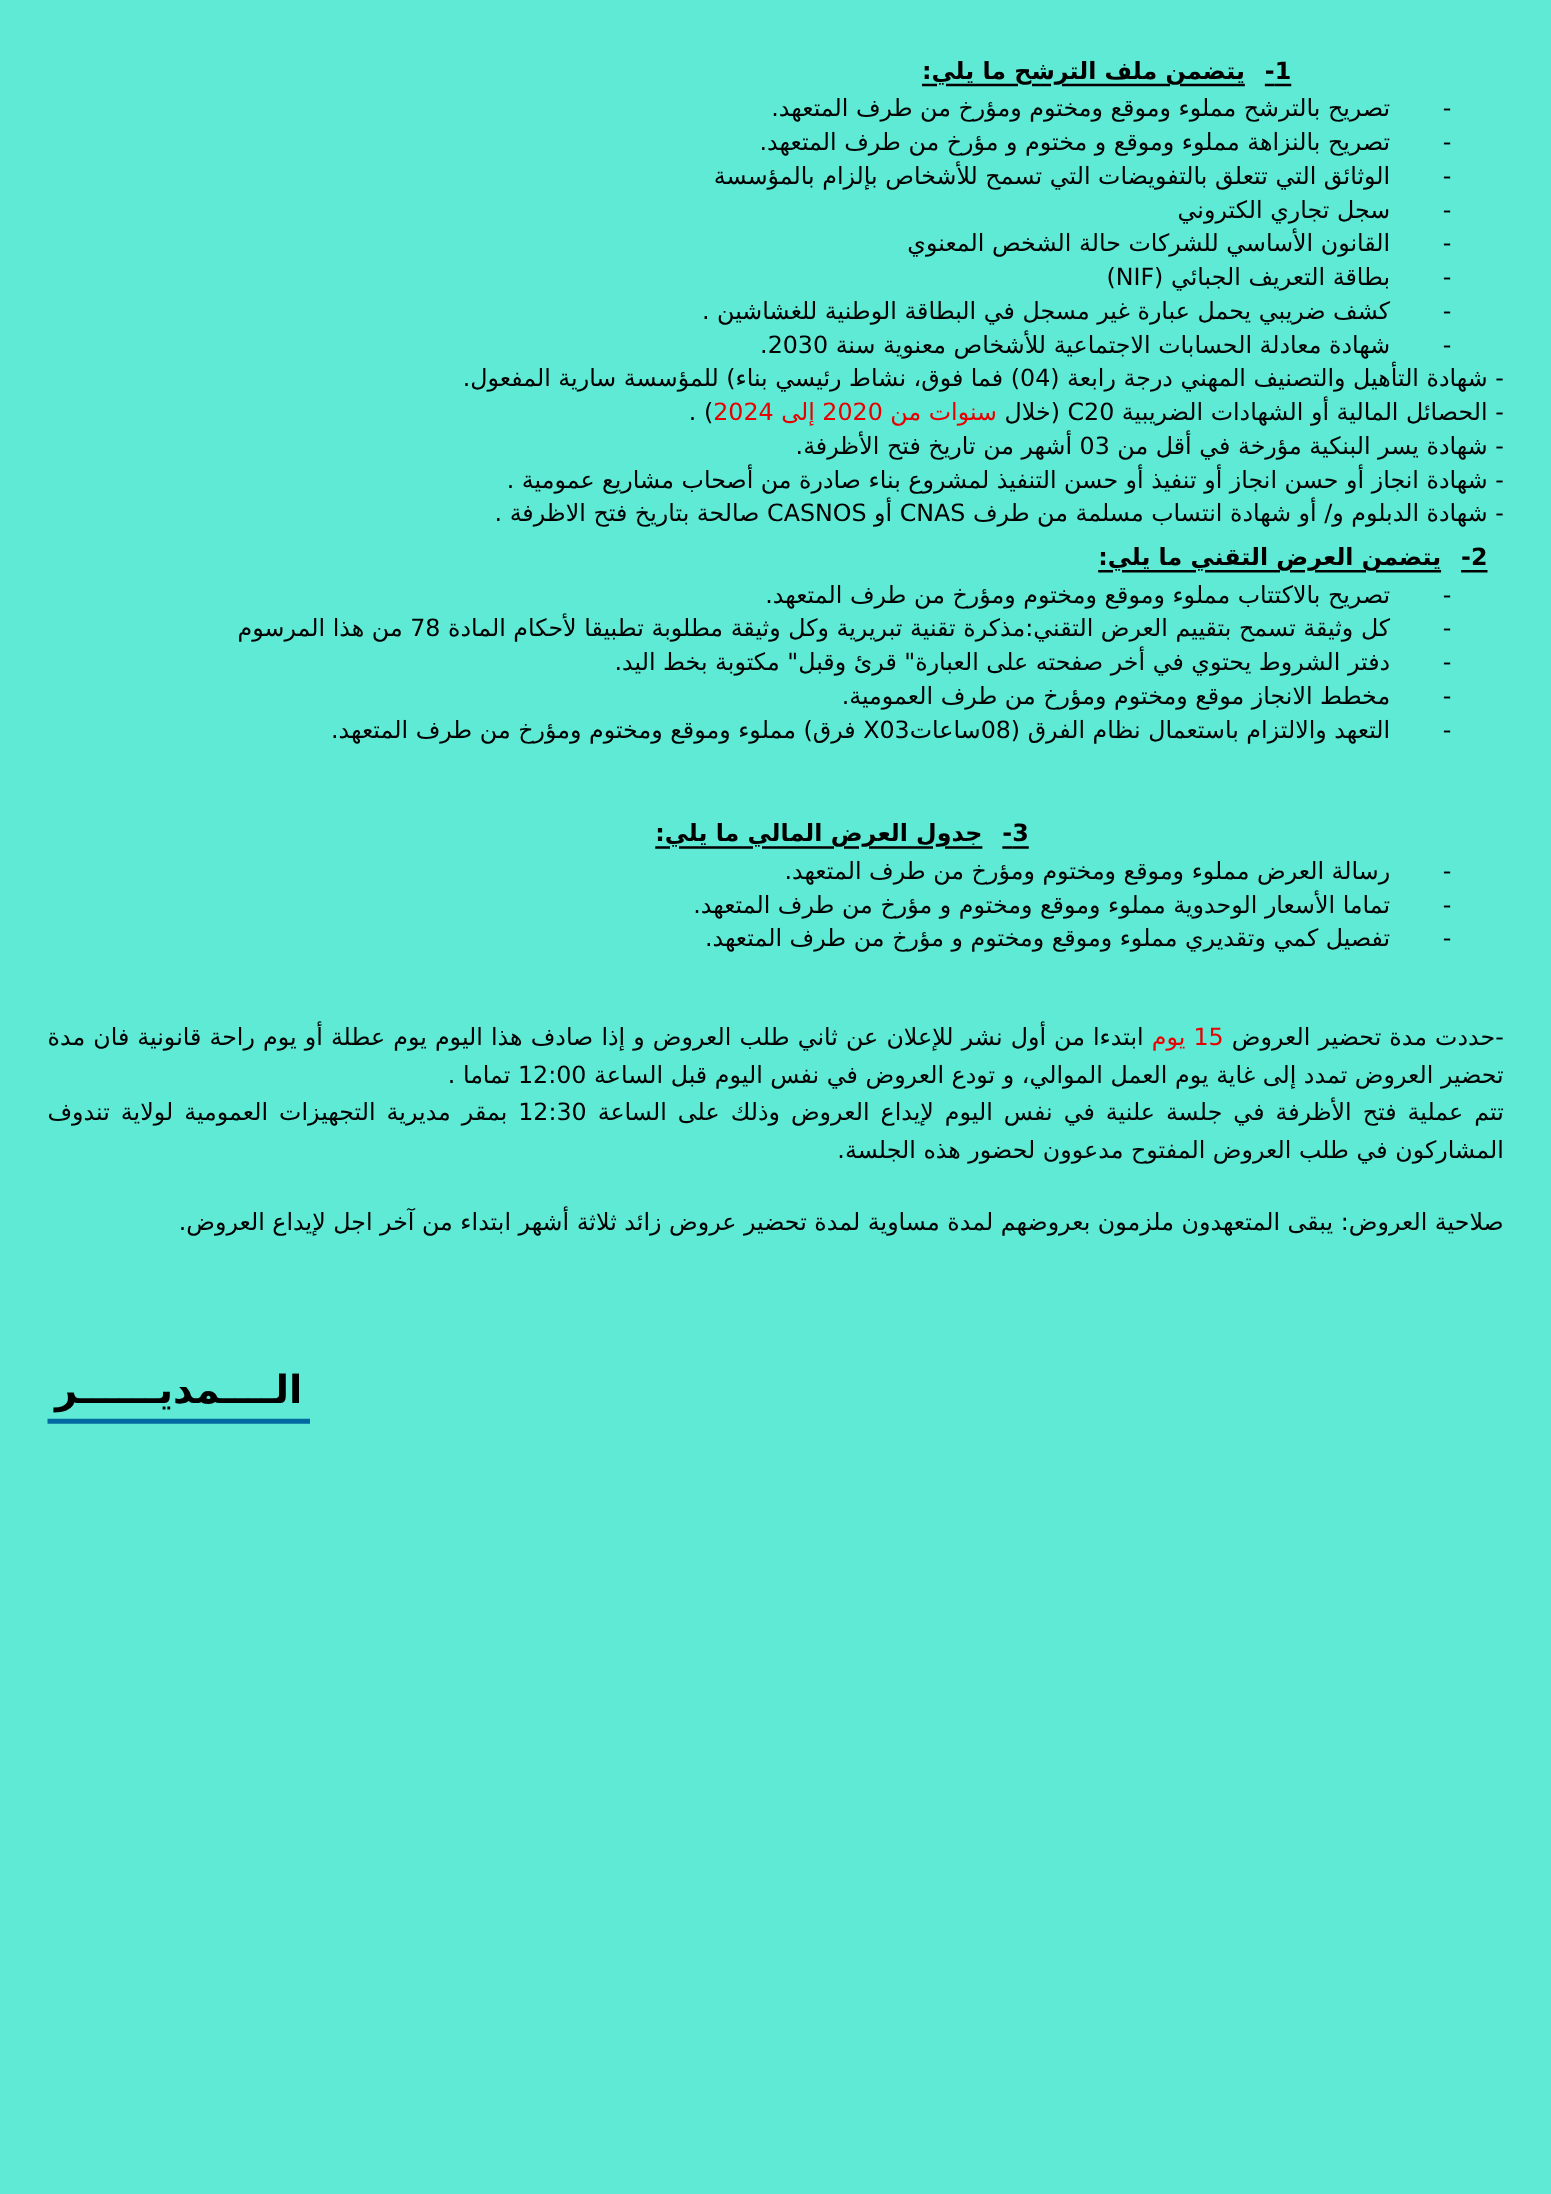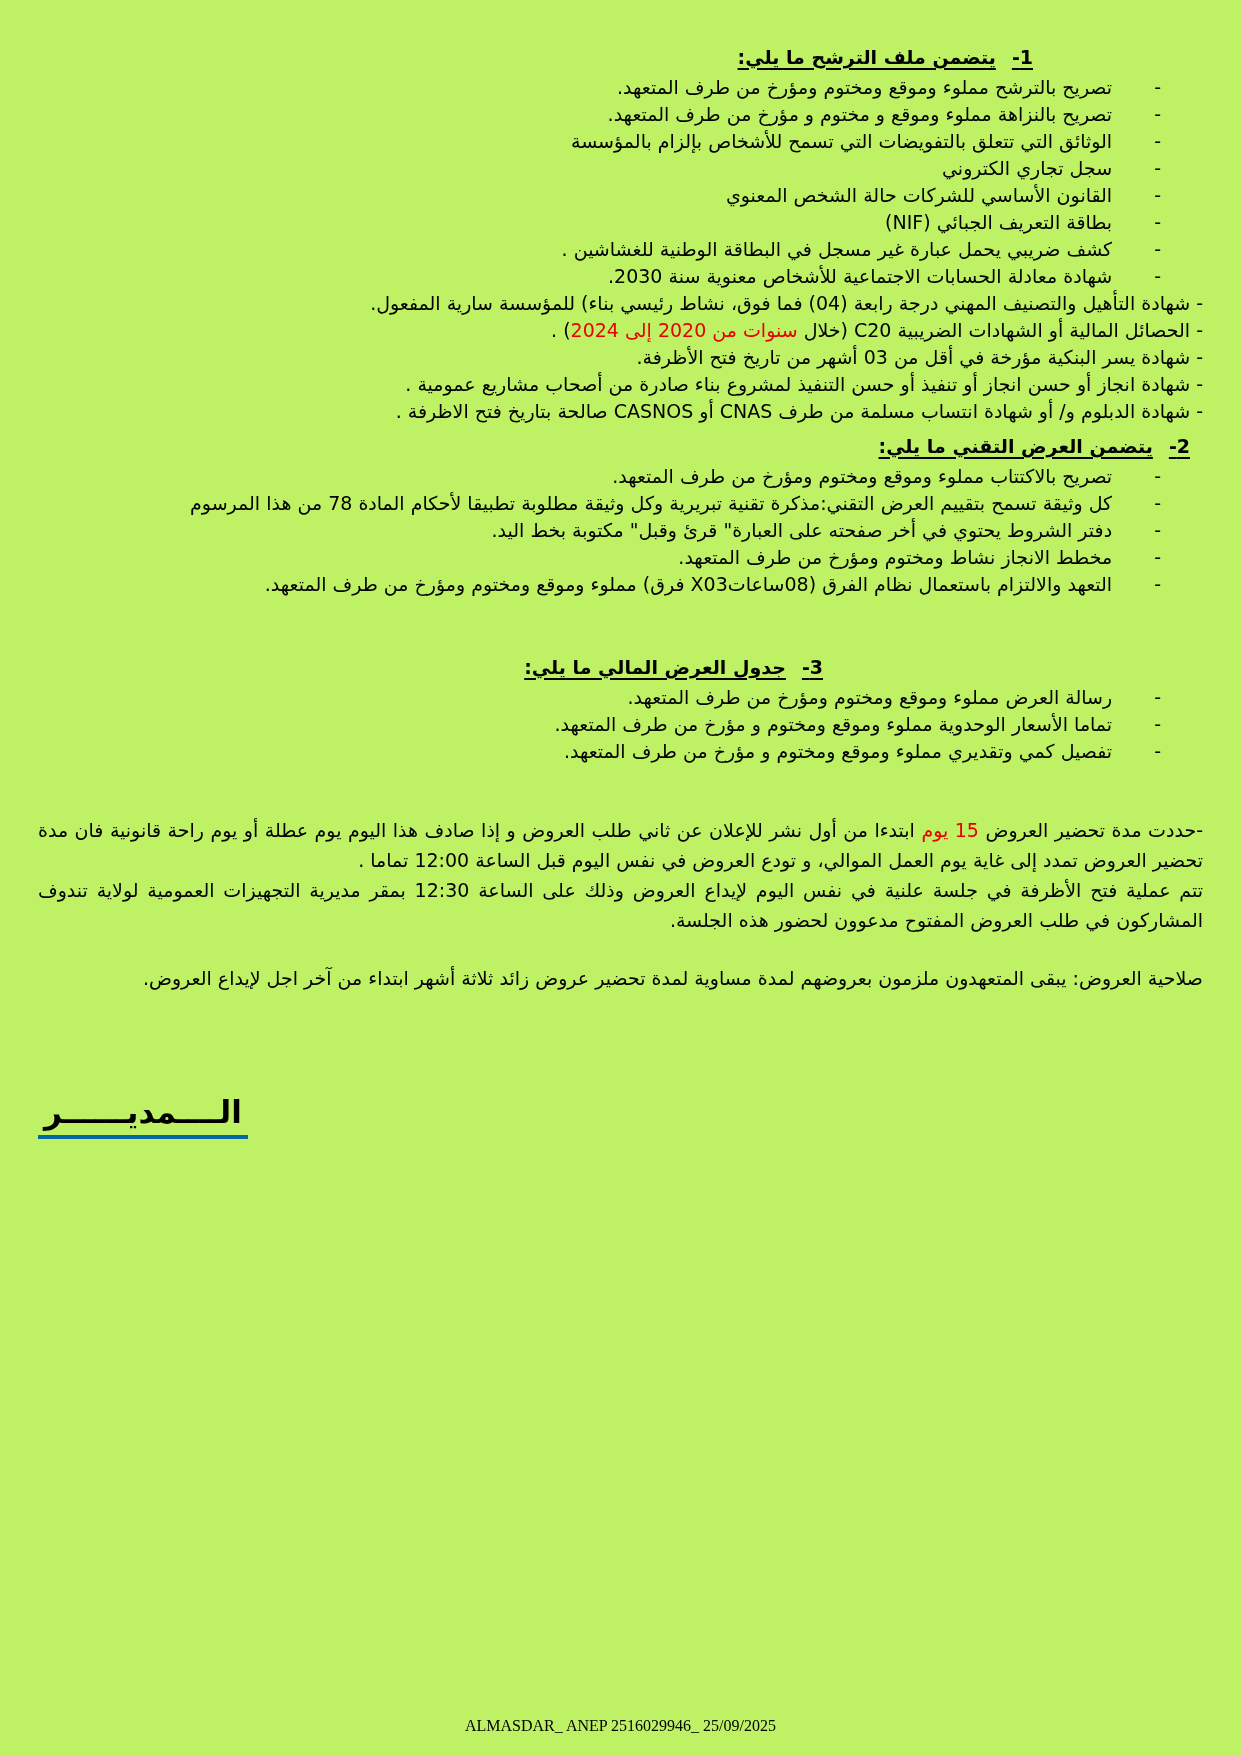--- a/index.html
+++ b/index.html
@@ -1,20 +1,20 @@
 <!DOCTYPE html>
 <html lang="ar" dir="rtl" style="--accent-red: #e80000;"><head>
 <meta charset="utf-8">
 <style>
   html,body{margin:0;padding:0;background:#9e9e9e;}
   .page{
     position:relative;
     width:1241px;height:1755px;
     margin:0 auto;
-    background:#bef264;
+    background:#5eead4;
     box-sizing:border-box;
     padding:44px 38px 0 38px;
     direction:rtl;
     color:#000;
     font-family:"DejaVu Sans",sans-serif;
     font-size:19px;
     line-height:27px;
   }
   .heading{
     font-weight:bold;
@@ -134,21 +134,21 @@
   <div class="li">
       <span class="dash">-</span>
       <span class="t">كل وثيقة تسمح بتقييم العرض التقني:مذكرة تقنية تبريرية وكل  وثيقة مطلوبة تطبيقا لأحكام المادة 78 من هذا المرسوم</span>
     </div>
   <div class="li">
       <span class="dash">-</span>
       <span class="t">دفتر الشروط يحتوي في أخر صفحته على العبارة" قرئ وقبل" مكتوبة بخط اليد.</span>
     </div>
   <div class="li">
       <span class="dash">-</span>
-      <span class="t">مخطط الانجاز نشاط ومختوم ومؤرخ من طرف المتعهد.</span>
+      <span class="t">مخطط الانجاز موقع ومختوم ومؤرخ من طرف العمومية.</span>
     </div>
   <div class="li">
       <span class="dash">-</span>
       <span class="t">التعهد والالتزام باستعمال نظام الفرق (08ساعاتX03 فرق) مملوء وموقع ومختوم ومؤرخ من طرف المتعهد.</span>
     </div>
 
   <div class="heading h3-indent">
     <span class="hnum">3-</span><span>جدول العرض المالي ما يلي:</span>
   </div>
 
@@ -169,15 +169,14 @@
     <span>-حددت مدة تحضير العروض  </span><span class="red">15 يوم</span><span> ابتدءا من أول نشر للإعلان عن ثاني  طلب العروض و إذا صادف هذا اليوم يوم عطلة أو يوم راحة قانونية فان مدة تحضير العروض تمدد إلى غاية يوم العمل الموالي، و تودع العروض في نفس اليوم  قبل الساعة  12:00 تماما .</span>
   </div>
   <div class="para2">تتم عملية فتح الأظرفة في جلسة علنية في نفس اليوم  لإيداع العروض وذلك على الساعة 12:30 بمقر مديرية  التجهيزات العمومية لولاية تندوف المشاركون في طلب العروض المفتوح  مدعوون لحضور هذه الجلسة.</div>
 
   <div class="validity">صلاحية العروض: يبقى المتعهدون ملزمون بعروضهم لمدة مساوية لمدة تحضير  عروض زائد ثلاثة أشهر  ابتداء من آخر اجل لإيداع العروض.</div>
 
   <div class="sig-wrap">
     <span class="sig">الــــمديــــــر</span>
   </div>
 
-  <div class="footer">ALMASDAR_ ANEP 2516029946_ 25/09/2025</div>
 
 </div>
 
 </body></html>

